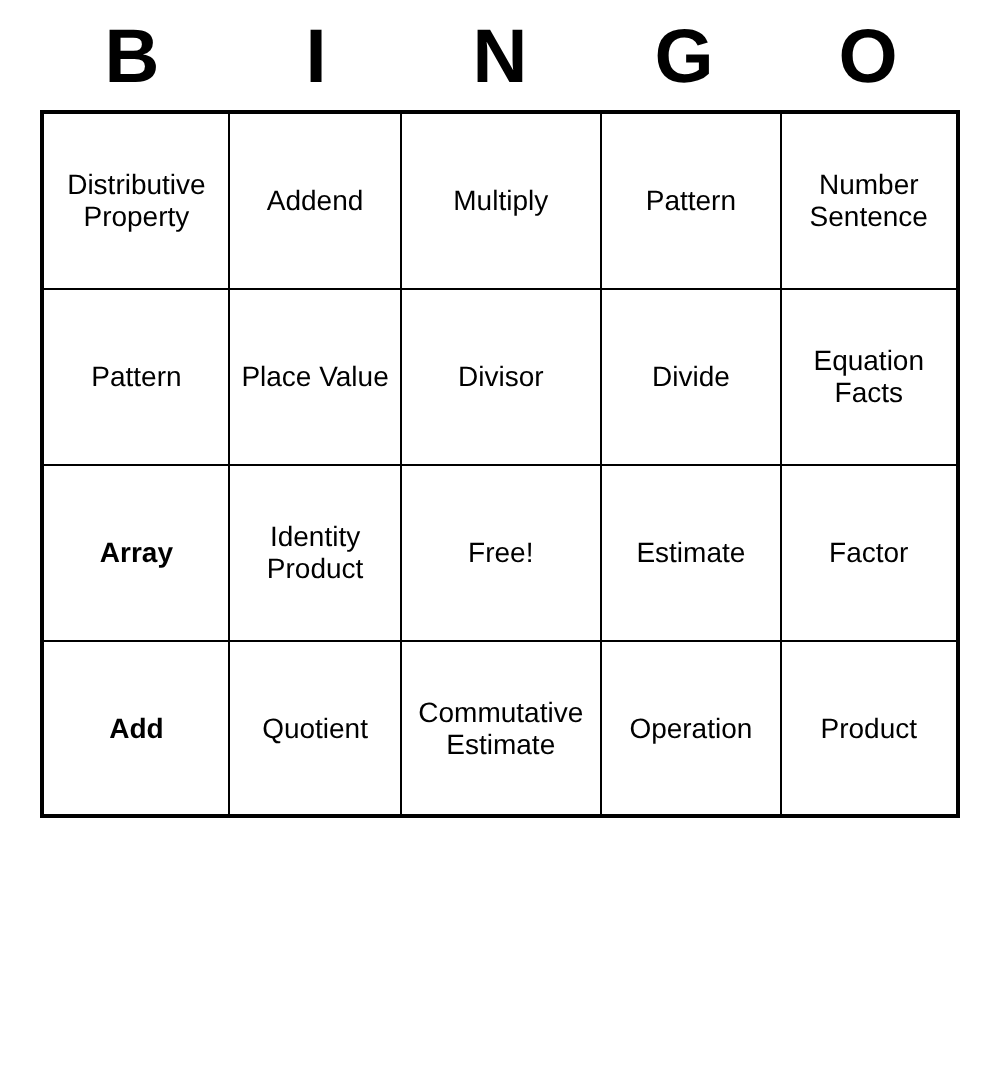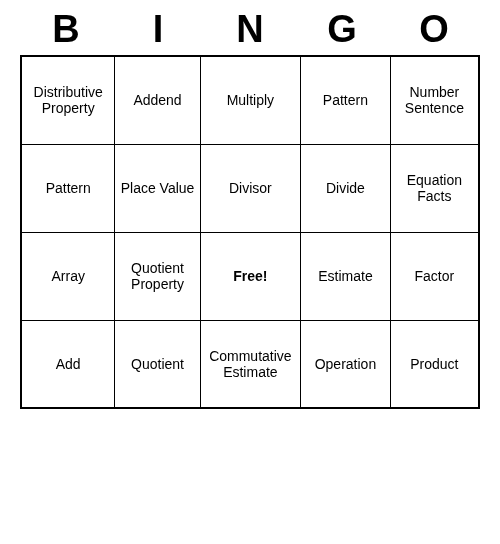--- a/index.html
+++ b/index.html
@@ -46,39 +46,39 @@
       height: 88px;
       text-align: center;
       vertical-align: middle;
       padding: 4px;
       font-size: 14px;
       color: #000;
     }
 
     .cell-large {
       font-size: 28px;
-      font-weight: normal;
+      font-weight: bold;
     }
 
     .cell-medium {
       font-size: 22px;
       font-weight: normal;
     }
 
     .cell-normal {
       font-size: 14px;
     }
 
     .cell-small {
       font-size: 12px;
     }
 
     .free-cell {
       font-size: 26px;
-      font-weight: bold;
+      font-weight: normal;
     }
   </style>
 </head>
 <body>
 
 <div class="bingo-header">
 <span class="bingo-letter">B</span>
     <span class="bingo-letter">I</span>
     <span class="bingo-letter">N</span>
     <span class="bingo-letter">G</span>
@@ -95,21 +95,21 @@
       </tr>
       <tr>
         <td class="cell-normal">Pattern</td>
         <td class="cell-medium">Place Value</td>
         <td class="cell-normal">Divisor</td>
         <td class="cell-medium">Divide</td>
         <td class="cell-normal">Equation Facts</td>
       </tr>
       <tr>
         <td class="cell-large">Array</td>
-        <td class="cell-small">Quotient Property</td>
+        <td class="cell-small">Identity Product</td>
         <td class="free-cell">Free!</td>
         <td class="cell-normal">Estimate</td>
         <td class="cell-medium">Factor</td>
       </tr>
       <tr>
         <td class="cell-large">Add</td>
         <td class="cell-normal">Quotient</td>
         <td class="cell-small">Commutative Estimate</td>
         <td class="cell-normal">Operation</td>
         <td class="cell-normal">Product</td>

